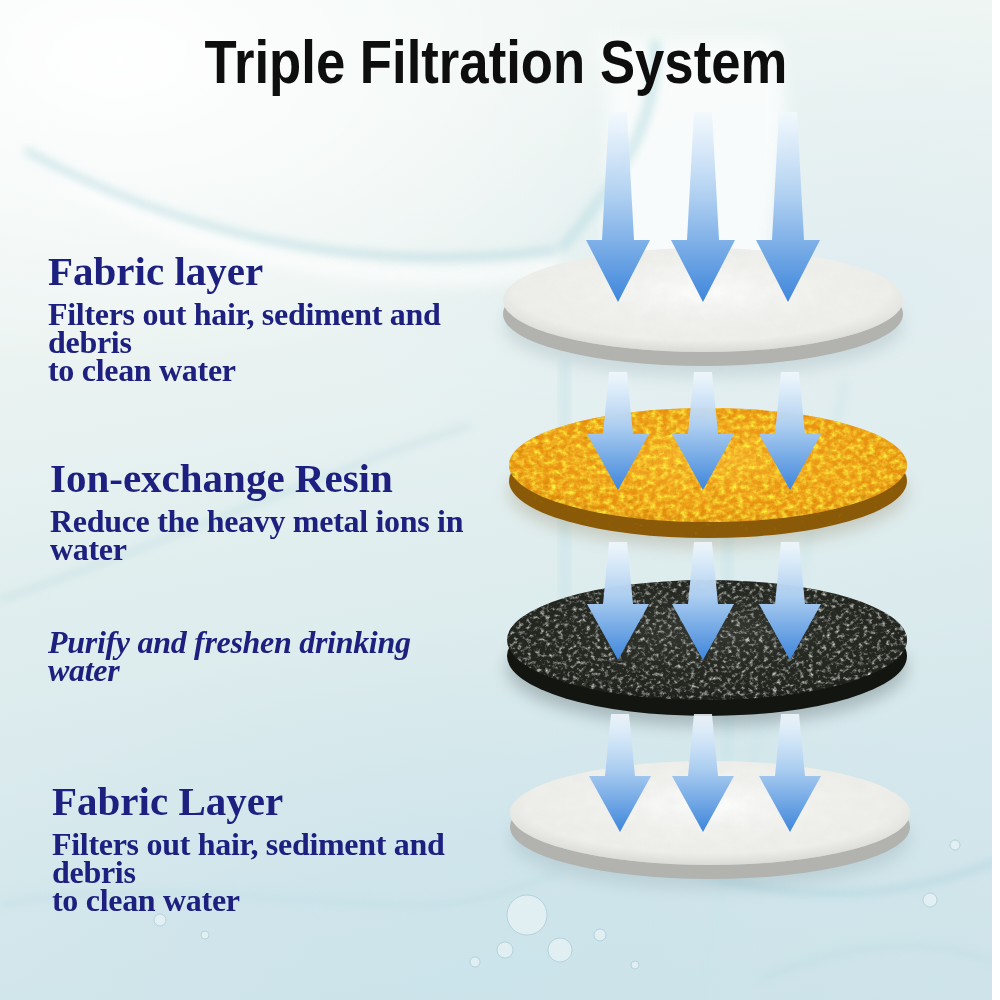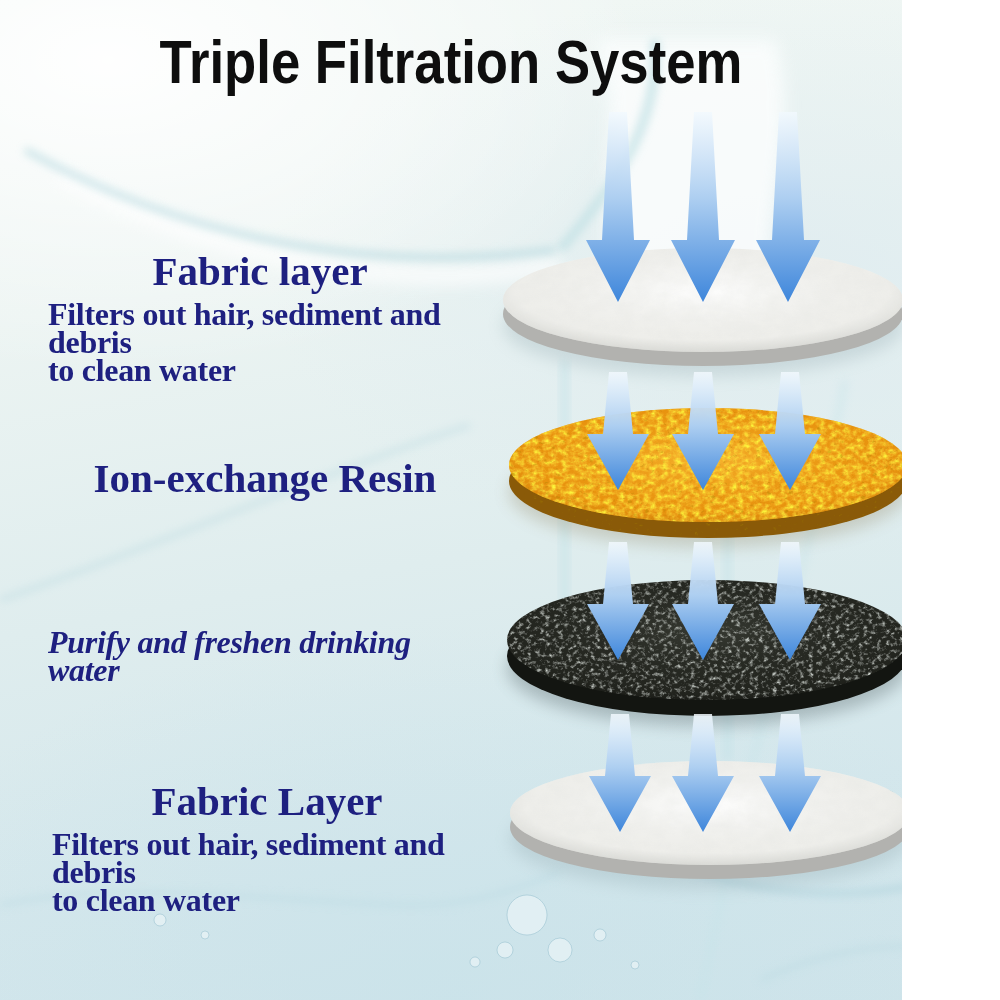--- a/index.html
+++ b/index.html
@@ -1,34 +1,34 @@
 <!DOCTYPE html>
 <html><head>
 <meta charset="utf-8">
 <style>
   html,body{margin:0;padding:0;}
   .canvas{
-    position:relative;width:902px;height:1000px;overflow:hidden;
+    position:relative;width:992px;height:1000px;overflow:hidden;
     background:
       radial-gradient(900px 520px at 12% 6%, rgba(255,255,255,0.95), rgba(255,255,255,0) 60%),
       radial-gradient(750px 420px at 88% 28%, rgba(223,236,240,0.85), rgba(223,236,240,0) 70%),
       radial-gradient(800px 500px at 50% 100%, rgba(198,225,233,0.55), rgba(198,225,233,0) 75%),
       linear-gradient(170deg,#f2f8f5 0%,#ecf4f2 28%,#dfedee 55%,#d4e7ec 80%,#cfe4ea 100%);
     font-family:"Liberation Serif", serif;
   }
   .title{
     position:absolute;top:26px;left:0;width:100%;margin:0;
     text-align:center;color:#0e0e0e;
     font-family:"Liberation Sans", sans-serif;font-weight:bold;font-size:62px;
     transform:scaleX(0.85);transform-origin:50% 50%;
     white-space:nowrap;
   }
   .scene{position:absolute;left:0;top:0;width:1000px;height:1000px;}
   .label{position:absolute;color:#1e2080;}
-  .label-heading{font-size:41px;font-weight:bold;text-align:center;line-height:1.02;}
+  .label-heading{font-size:41px;font-weight:bold;text-align:left;line-height:1.02;}
   .label-desc{font-size:32px;font-weight:bold;line-height:0.88;margin-top:7px;letter-spacing:-0.3px;}
   .l1{top:251px;left:48px;width:424px;}
   .l2{top:458px;left:50px;width:430px;}
   .l3{top:621px;left:48px;width:424px;}
   .l4{top:781px;left:52px;width:430px;}
   .l3 .label-desc{text-align:left;font-style:italic;}
 </style>
 </head>
 <body>
 
@@ -178,20 +178,21 @@
     <div class="label-heading">Fabric layer</div>
     <div class="label-desc">
       <div>Filters out hair, sediment and debris</div>
       <div>to clean water</div>
     </div>
   </div>
 
   <div class="label l2">
     <div class="label-heading">Ion-exchange Resin</div>
     <div class="label-desc">
+      <div>Reduce the heavy metal ions in water</div>
     </div>
   </div>
 
   <div class="label l3">
     <div class="label-desc">
       <div>Purify and freshen drinking water</div>
     </div>
   </div>
 
   <div class="label l4">

